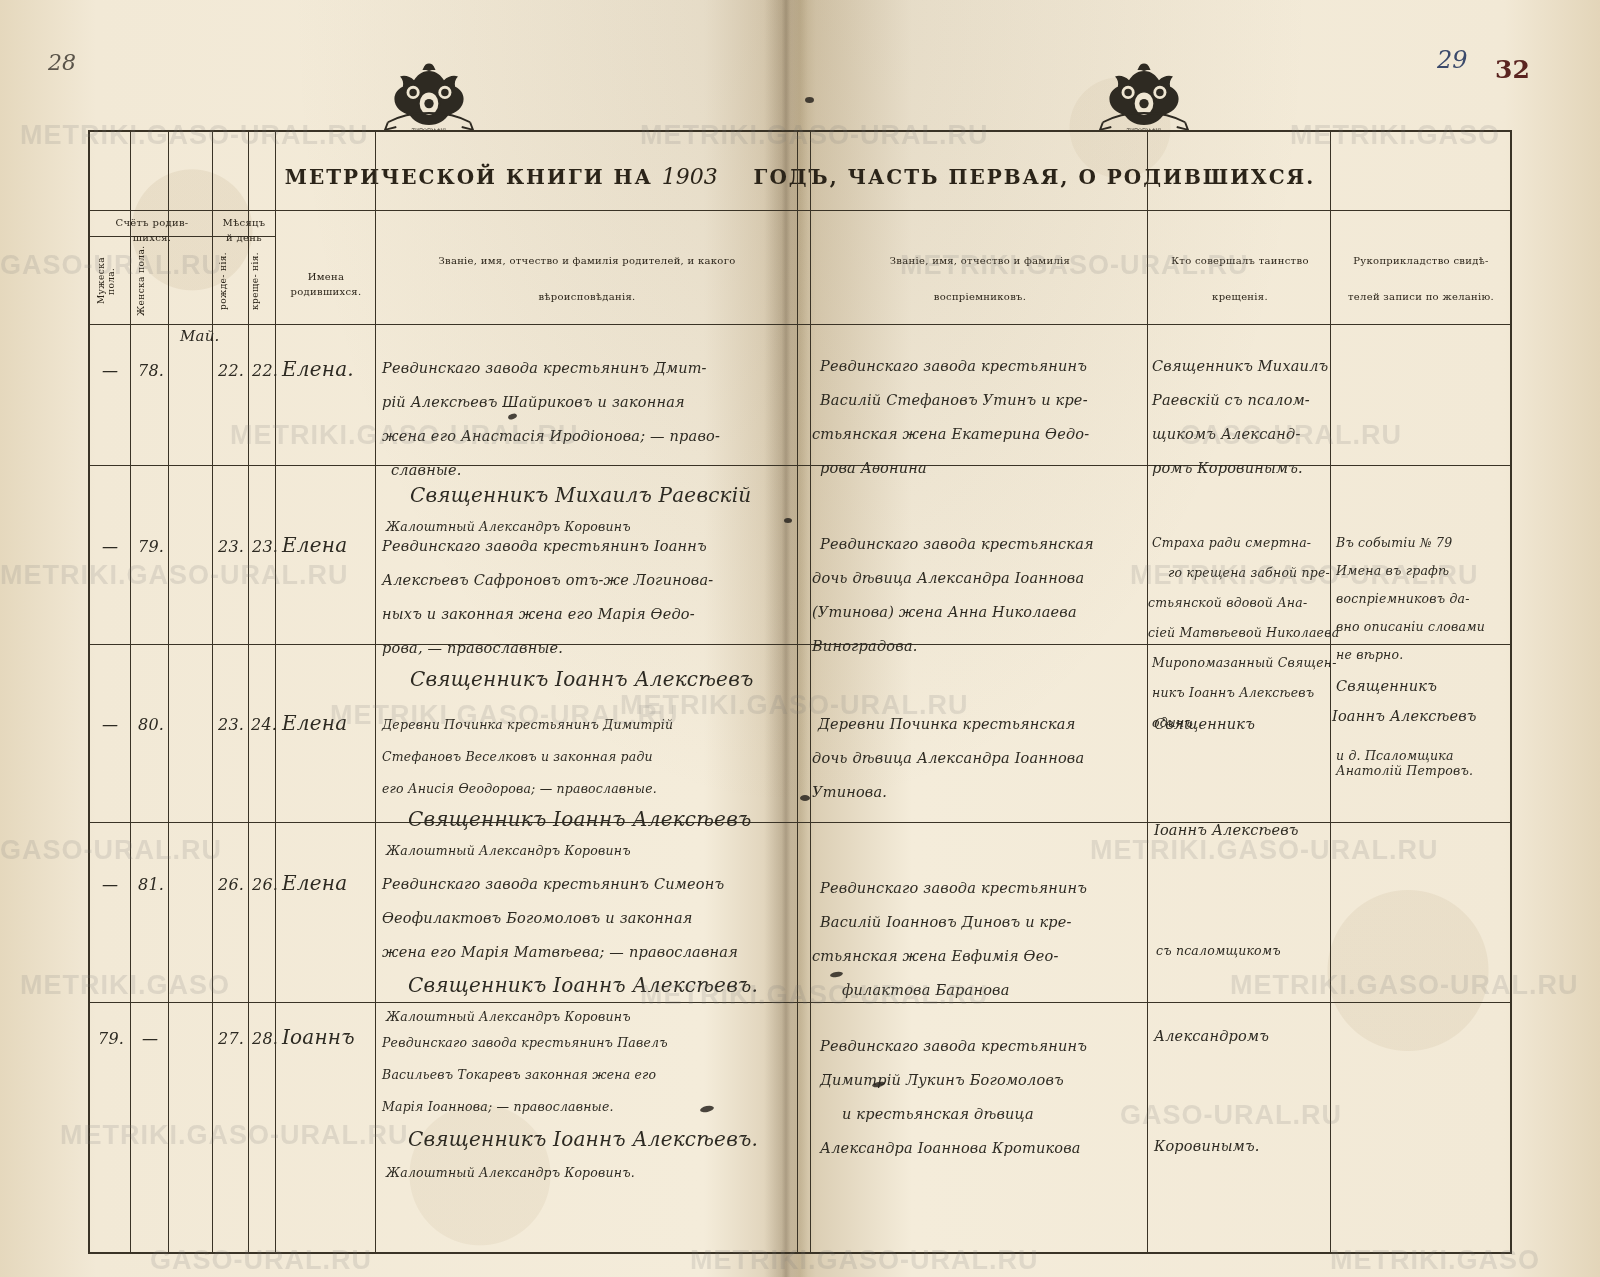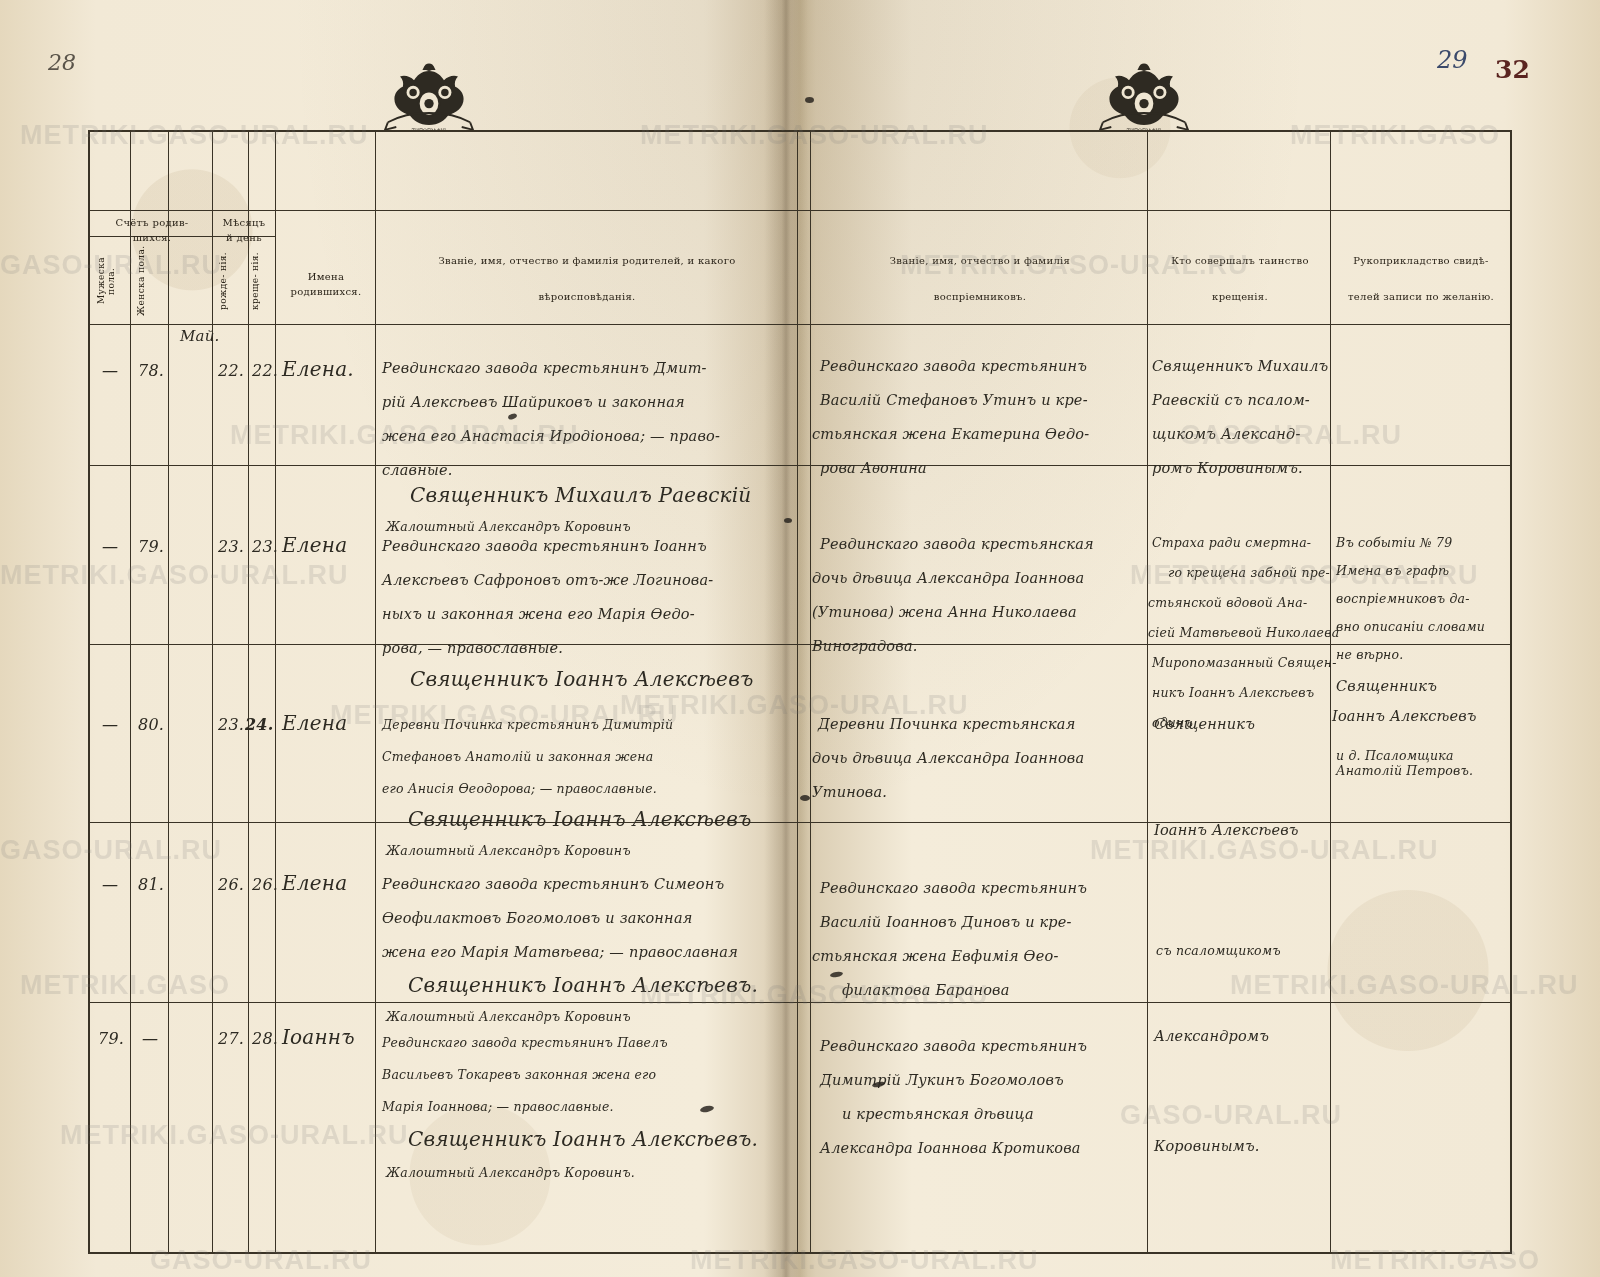--- a/index.html
+++ b/index.html
@@ -147,20 +147,28 @@
       <g fill="none" stroke="#2e2a22" stroke-width="2">
         <path d="M6 72c14-8 30-10 44-10s30 2 44 10"></path>
         <path d="M6 72l-3 8 12-3M94 72l3 8-12-3"></path>
       </g>
       <text x="50" y="82" font-size="5" text-anchor="middle" fill="#2e2a22" font-family="DejaVu Serif, serif">ТИПОГРАФІЯ</text>
     </svg>
   </div>
 
   <div id="frame">
 
+    <div id="titlebar">
+      <div id="title">
+        <span>МЕТРИЧЕСКОЙ КНИГИ НА</span>
+        <span class="yr">1903</span>
+        &nbsp;&nbsp;
+        <span>ГОДЪ, ЧАСТЬ ПЕРВАЯ, О РОДИВШИХСЯ.</span>
+      </div>
+    </div>
     <div class="hline" style="top:78px;"></div>
 
     <div class="hline" style="top:192px;"></div>
 
     <div class="hline" style="top:104px;left:0;width:185px;"></div>
 
     <div class="vline" style="left:40px;"></div>
     <div class="vline" style="left:78px;"></div>
     <div class="vline" style="left:122px;"></div>
     <div class="vline" style="left:158px;"></div>
@@ -205,21 +213,21 @@
     <div class="hw month" style="left:90px;top:196px;">Май.</div>
 
     <div class="hw n" style="left:12px;top:230px;">—</div>
     <div class="hw n" style="left:48px;top:230px;">78.</div>
     <div class="hw n" style="left:128px;top:230px;">22.</div>
     <div class="hw n" style="left:162px;top:230px;">22.</div>
     <div class="hw big" style="left:192px;top:226px;">Елена.</div>
     <div class="hw" style="left:292px;top:228px;">Ревдинскаго завода крестьянинъ Дмит-</div>
     <div class="hw" style="left:292px;top:262px;">рій Алексѣевъ Шайриковъ и законная</div>
     <div class="hw" style="left:292px;top:296px;">жена его Анастасія Иродіонова; — право-</div>
-    <div class="hw" style="left:292px;top:330px;">славные.</div>
+    <div class="hw" style="left:301px;top:330px;">славные.</div>
     <div class="hw big" style="left:320px;top:352px;">Священникъ Михаилъ Раевскій</div>
     <div class="hw tiny" style="left:296px;top:388px;">Жалоштный Александръ Коровинъ</div>
     <div class="hw" style="left:730px;top:226px;">Ревдинскаго завода крестьянинъ</div>
     <div class="hw" style="left:730px;top:260px;">Василій Стефановъ Утинъ и кре-</div>
     <div class="hw" style="left:722px;top:294px;">стьянская жена Екатерина Ѳедо-</div>
     <div class="hw" style="left:730px;top:328px;">рова Аѳонина</div>
     <div class="hw" style="left:1062px;top:226px;">Священникъ Михаилъ</div>
     <div class="hw" style="left:1062px;top:260px;">Раевскій съ псалом-</div>
     <div class="hw" style="left:1062px;top:294px;">щикомъ Александ-</div>
     <div class="hw" style="left:1062px;top:328px;">ромъ Коровинымъ.</div>
@@ -251,24 +259,24 @@
     <div class="hw tiny" style="left:1246px;top:488px;">вно описаніи словами</div>
     <div class="hw tiny" style="left:1246px;top:516px;">не вѣрно.</div>
     <div class="hw" style="left:1246px;top:546px;">Священникъ</div>
     <div class="hw" style="left:1242px;top:576px;">Іоаннъ Алексѣевъ</div>
     <div class="hw tiny" style="left:1246px;top:606px;margin-top:11px;">и д. Псаломщика</div>
     <div class="hw tiny" style="left:1246px;top:632px;">Анатолій Петровъ.</div>
 
     <div class="hw n" style="left:12px;top:584px;">—</div>
     <div class="hw n" style="left:48px;top:584px;">80.</div>
     <div class="hw n" style="left:128px;top:584px;">23.</div>
-    <div class="hw n" style="left:155px;top:584px;font-weight:bold;">24.</div>
+    <div class="hw n" style="left:161px;top:584px;">24.</div>
     <div class="hw big" style="left:192px;top:580px;">Елена</div>
     <div class="hw tiny" style="left:292px;top:586px;">Деревни Починка крестьянинъ Димитрій</div>
-    <div class="hw tiny" style="left:292px;top:618px;">Стефановъ Анатолій и законная жена</div>
+    <div class="hw tiny" style="left:292px;top:618px;">Стефановъ Веселковъ и законная ради</div>
     <div class="hw tiny" style="left:292px;top:650px;">его Анисія Ѳеодорова; — православные.</div>
     <div class="hw big" style="left:318px;top:676px;">Священникъ Іоаннъ Алексѣевъ</div>
     <div class="hw tiny" style="left:296px;top:712px;">Жалоштный Александръ Коровинъ</div>
     <div class="hw" style="left:728px;top:584px;">Деревни Починка крестьянская</div>
     <div class="hw" style="left:722px;top:618px;">дочь дѣвица Александра Іоаннова</div>
     <div class="hw" style="left:722px;top:652px;">Утинова.</div>
     <div class="hw" style="left:1064px;top:584px;">Священникъ</div>
     <div class="hw" style="left:1064px;top:690px;">Іоаннъ Алексѣевъ</div>
 
     <div class="hw n" style="left:12px;top:744px;">—</div>

